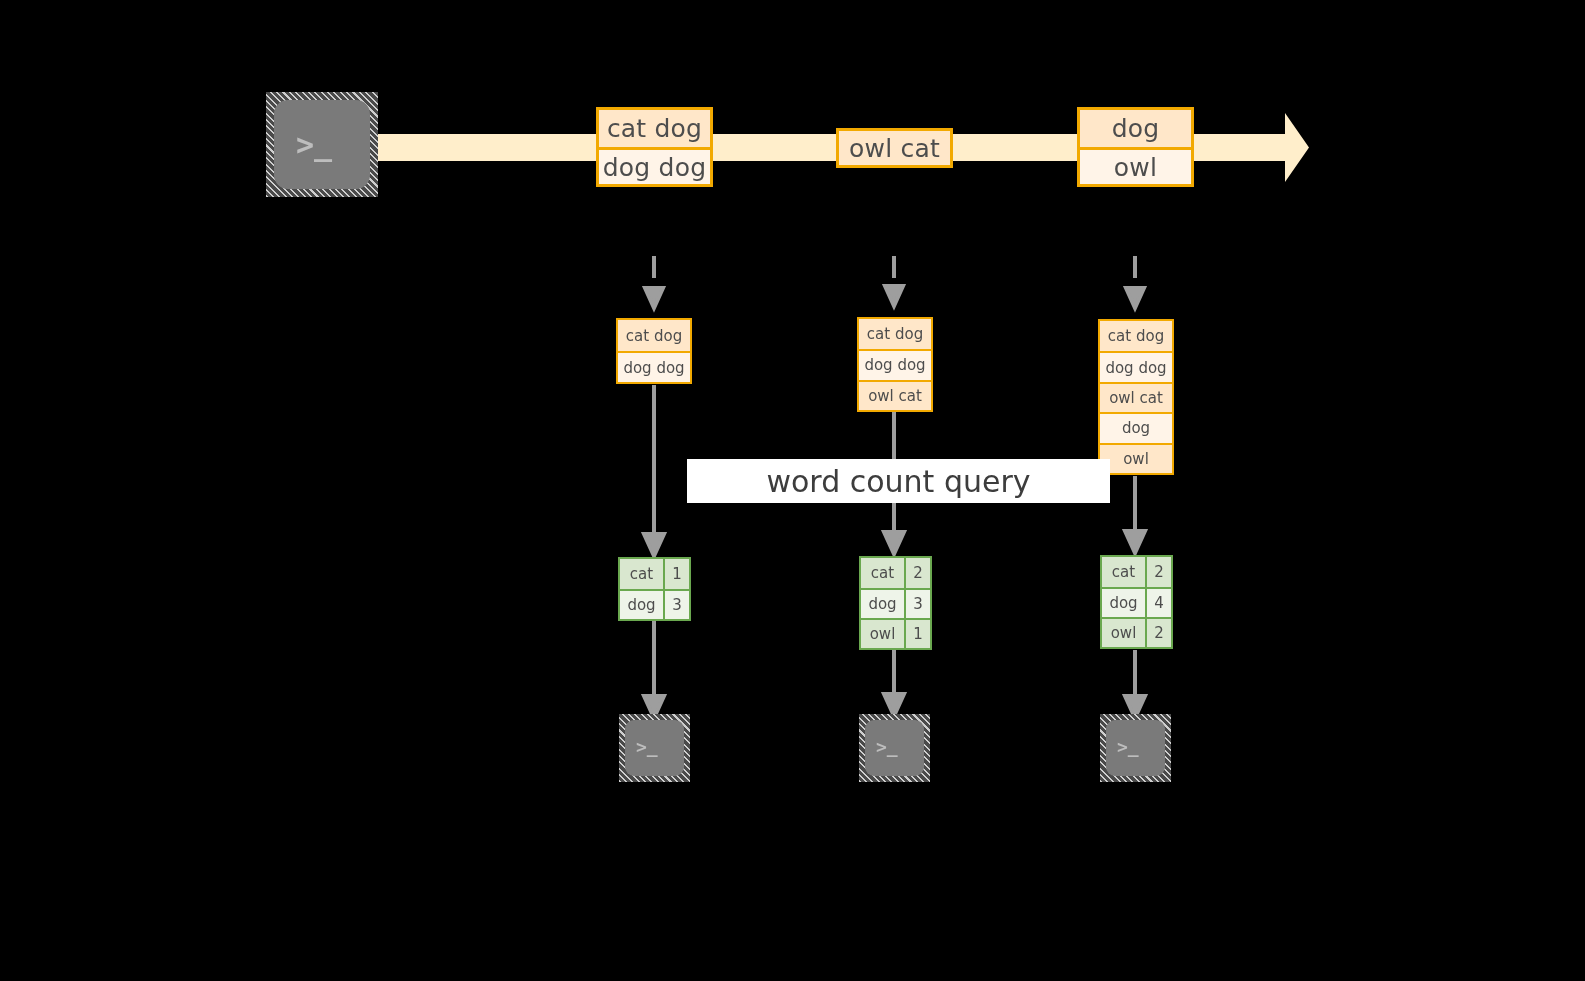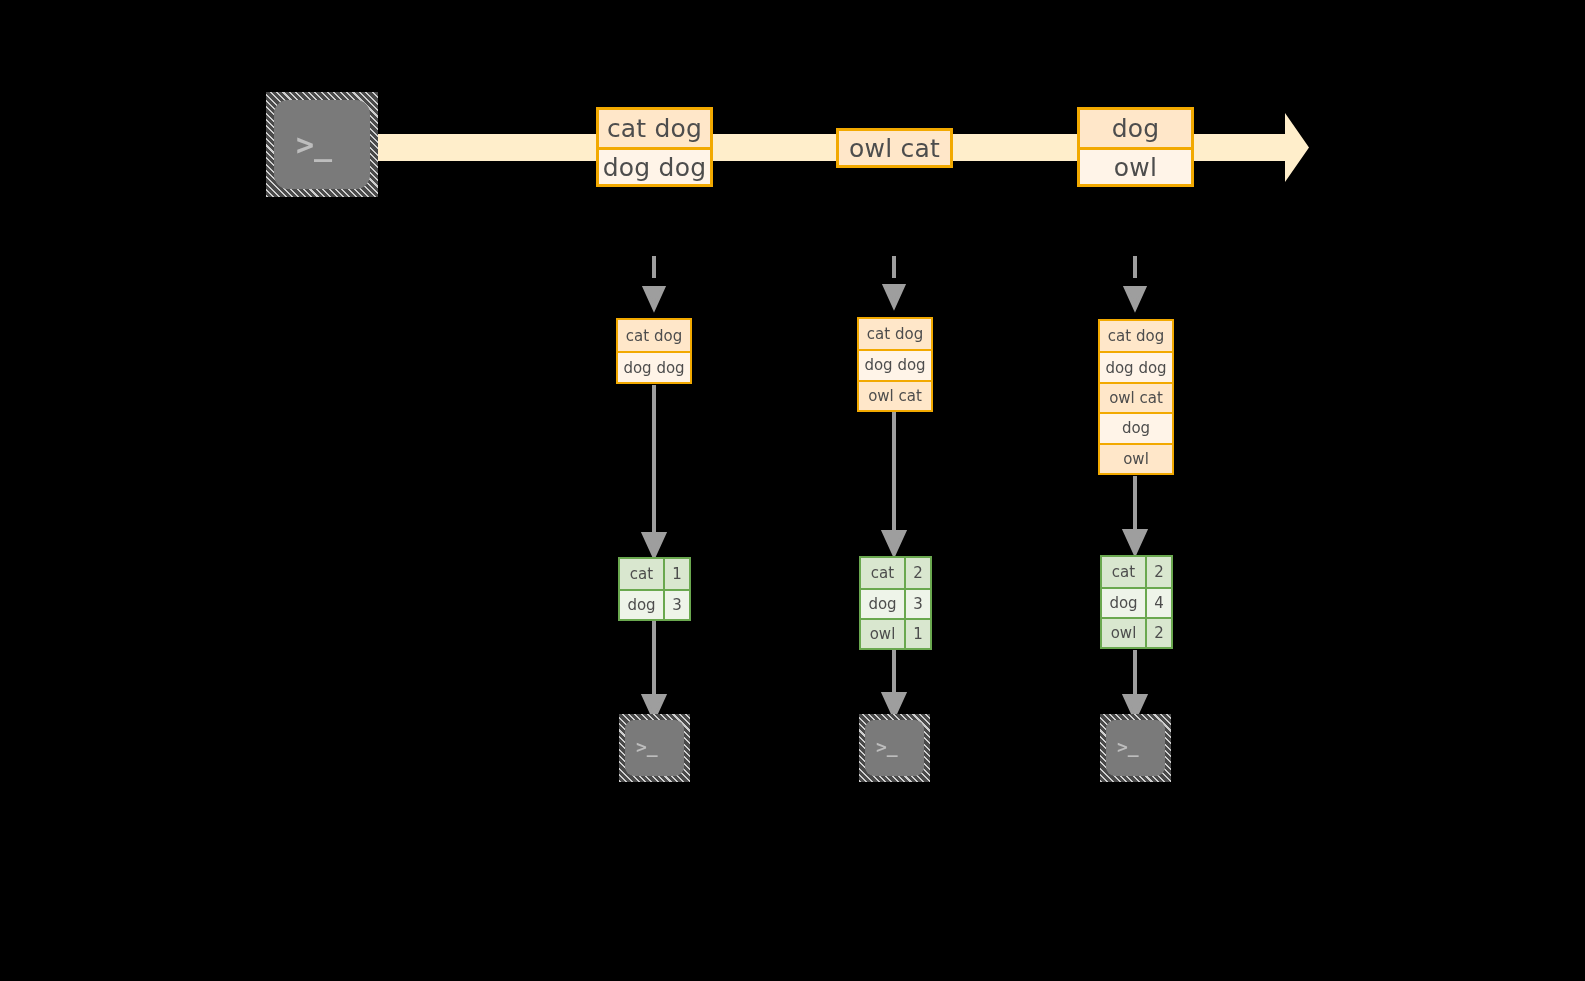--- a/index.html
+++ b/index.html
@@ -209,20 +209,23 @@
   </div>
 
   <div class="tbl-box" style="left:1098px; top:319px; width:76px; height:156px;">
     <div class="cell dark" style="height:20%;">cat dog</div>
     <div class="cell light" style="height:20%;">dog dog</div>
     <div class="cell dark" style="height:20%;">owl cat</div>
     <div class="cell light" style="height:20%;">dog</div>
     <div class="cell dark" style="height:20%;">owl</div>
   </div>
 
+  <div class="query-label" style="left:687px; top:459px; width:423px; height:44px;">
+    <span>word count query</span>
+  </div>
 
   <div class="green-box" style="left:618px; top:557px; width:73px; height:64px;">
     <div class="row dark" style="height:50%;">
       <div class="c k" style="width:45px;">cat</div>
       <div class="c v" style="width:24px;">1</div>
     </div>
     <div class="row light" style="height:50%;">
       <div class="c k" style="width:45px;">dog</div>
       <div class="c v" style="width:24px;">3</div>
     </div>

